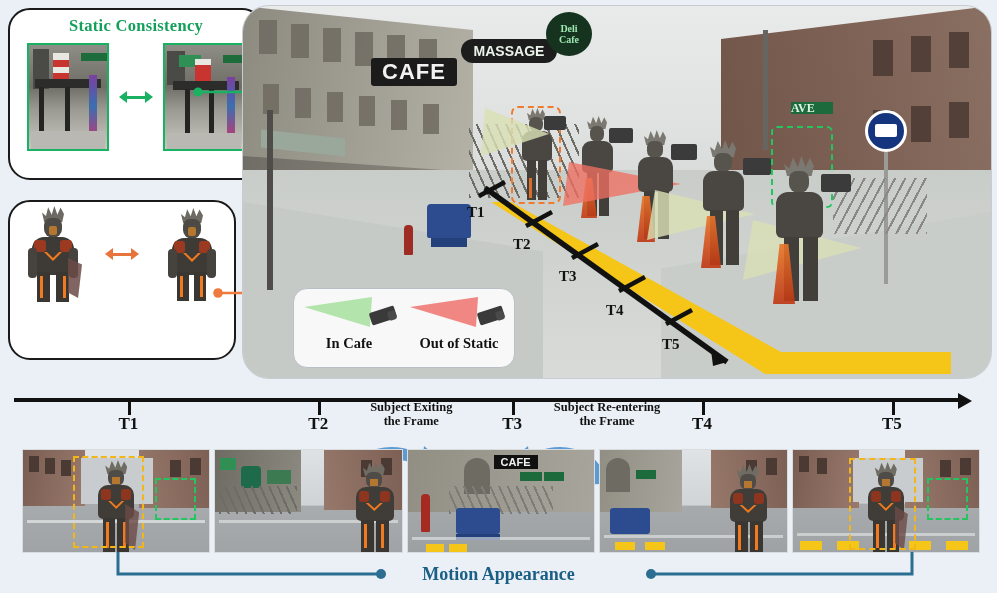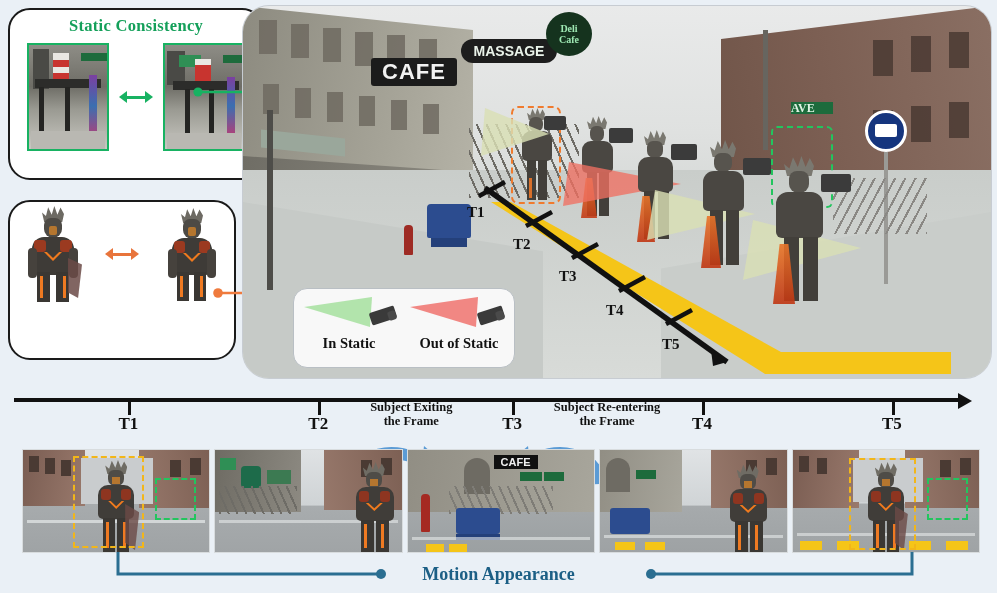--- a/index.html
+++ b/index.html
@@ -383,21 +383,21 @@
       </div>
       <div class="legend-cell">
         <svg width="104" height="46" style="position:absolute;left:2px;top:2px;">
           <polygon points="4,16 72,6 70,36" fill="#f0817c" opacity=".95"></polygon>
         </svg>
         <div class="cam" style="left:74px;top:20px;background:#3a3a3a;border-radius:2px;transform:rotate(-18deg);"></div>
         <div class="abs" style="left:92px;top:22px;width:8px;height:9px;background:#4a4a4a;border-radius:2px;transform:rotate(-18deg);"></div>
       </div>
     </div>
     <div class="legend-labels">
-      <div>In Static</div>
+      <div>In Cafe</div>
       <div>Out of Static</div>
     </div>
   </div>
 
   <div class="abs" id="timeline">
     <div class="tl-axis" style="width:944px;"></div>
     <div class="tl-head" style="left:944px;top:1px;"></div>
 
     <div class="tl-tick" style="left:11.8%;"></div>
     <div class="tl-tick" style="left:31.4%;"></div>

